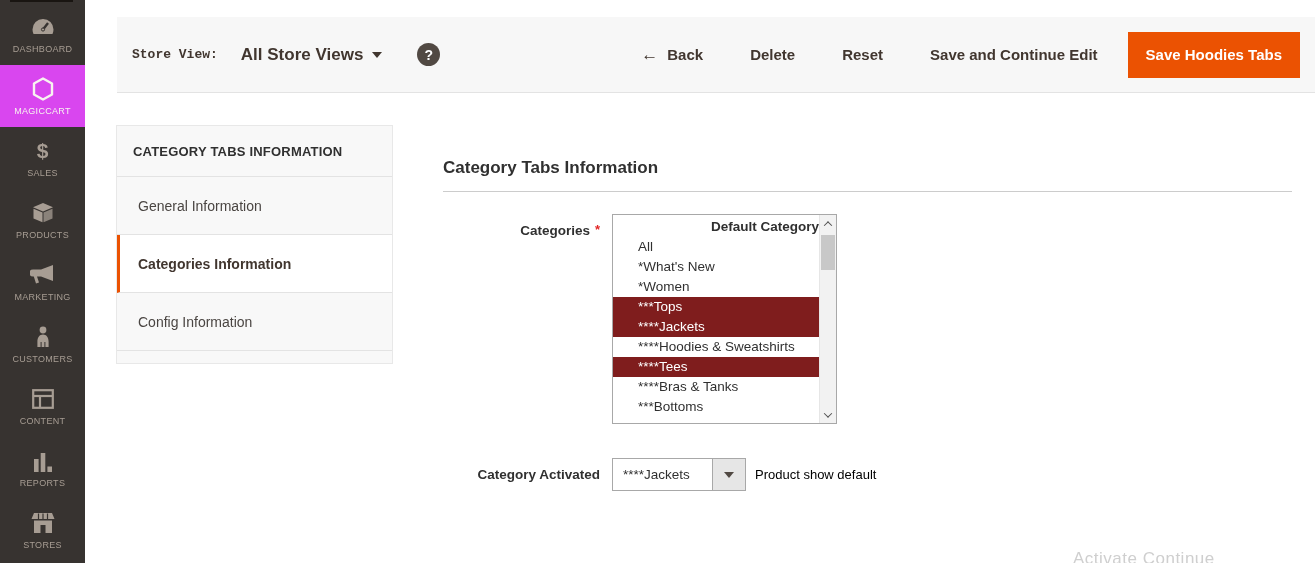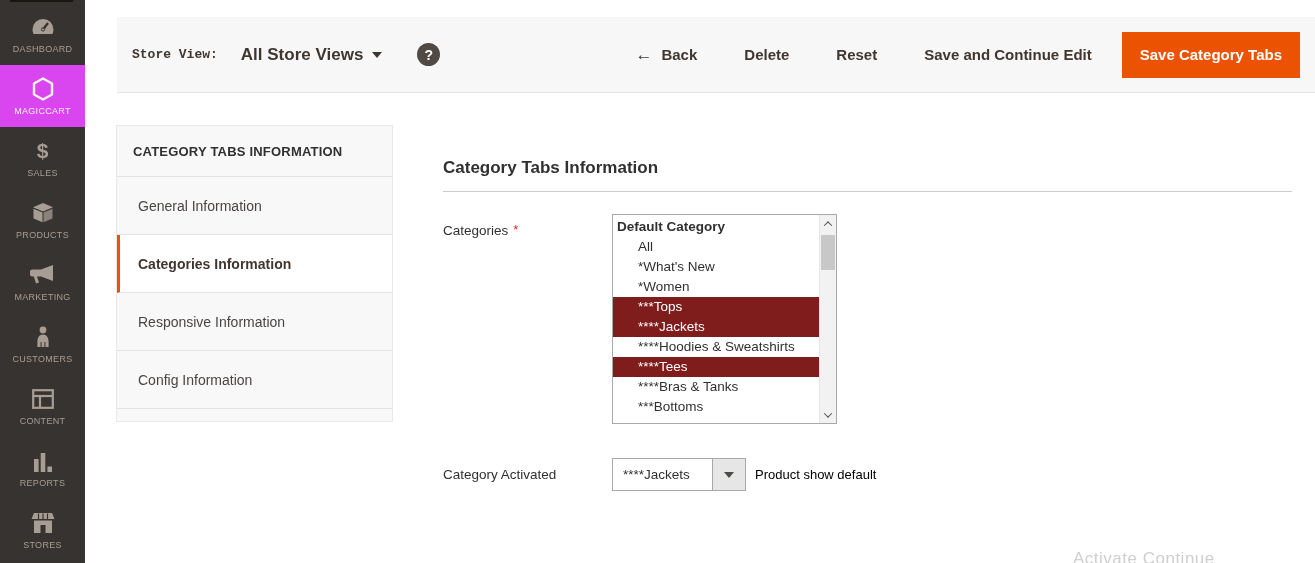--- a/index.html
+++ b/index.html
@@ -82,37 +82,37 @@
   }
 
   
   .main-form { position:absolute; left:443px; top:158px; right:23px; }
   .form-title { font-size:17px; font-weight:700; color:#303030; }
   .form-divider { border:none; border-top:1px solid #cccccc; margin-top:13px; }
   .field-row { display:flex; }
   .row-categories { margin-top:22px; }
   .row-activated { margin-top:34px; }
   .field-label-col {
-    width:157px; font-size:13.5px; font-weight:400;
+    width:157px; text-align:right; font-size:13.5px; font-weight:700;
     color:#303030; padding-top:9px; white-space:nowrap;
   }
   .req-mark { color:#e22626; font-size:13px; margin-left:5px; position:relative; top:-1px; }
   .field-input-col { margin-left:12px; }
 
   
   .listbox {
     position:relative; width:225px; height:210px; background:#fff;
     border:1px solid #a8a8a8; overflow:hidden;
   }
   .lb-options { position:absolute; left:0; right:17px; top:0; bottom:0; padding-top:2px; overflow:hidden; }
   .lb-option {
     height:20px; line-height:20px; font-size:13.5px; color:#303030;
     padding-left:4px; white-space:nowrap; cursor:default;
   }
-  .lb-option.bold { font-weight:700; }
+  .lb-option.bold { font-weight:700;text-align:right; }
   .lb-option.indent { padding-left:25px; }
   .lb-option.selected { background:#7f1d1d; color:#fff; }
   .lb-scrollbar {
     position:absolute; right:0; top:0; bottom:0; width:17px;
     background:#f2f2f2; border-left:1px solid #e6e6e6;
   }
   .sb-btn { position:absolute; left:0; width:16px; height:17px; display:flex; align-items:center; justify-content:center; cursor:pointer; }
   .sb-up { top:0; }
   .sb-down { bottom:0; }
   .chev { width:6px; height:6px; border-left:1.6px solid #505050; border-top:1.6px solid #505050; }
@@ -256,28 +256,27 @@
 
   <div class="tb-actions">
     <button class="tb-btn">
       <span class="back-arrow">←</span>
       <span>Back</span>
     </button>
     <button class="tb-btn">Delete</button>
     <button class="tb-btn">Reset</button>
     <button class="tb-btn">Save and Continue Edit</button>
   </div>
-  <button class="tb-primary">Save Category Tabs</button>
+  <button class="tb-primary">Save Hoodies Tabs</button>
 </header>
 
 <nav class="section-nav">
   <div class="sn-header">CATEGORY TABS INFORMATION</div>
   <div class="sn-item">General Information</div>
   <div class="sn-item active">Categories Information</div>
-  <div class="sn-item">Responsive Information</div>
   <div class="sn-item">Config Information</div>
 </nav>
 
 <main class="main-form">
   <h1 class="form-title">Category Tabs Information</h1>
   <hr class="form-divider">
 
   <div class="field-row row-categories">
     <div class="field-label-col">
       <span>Categories</span><span class="req-mark">*</span>

